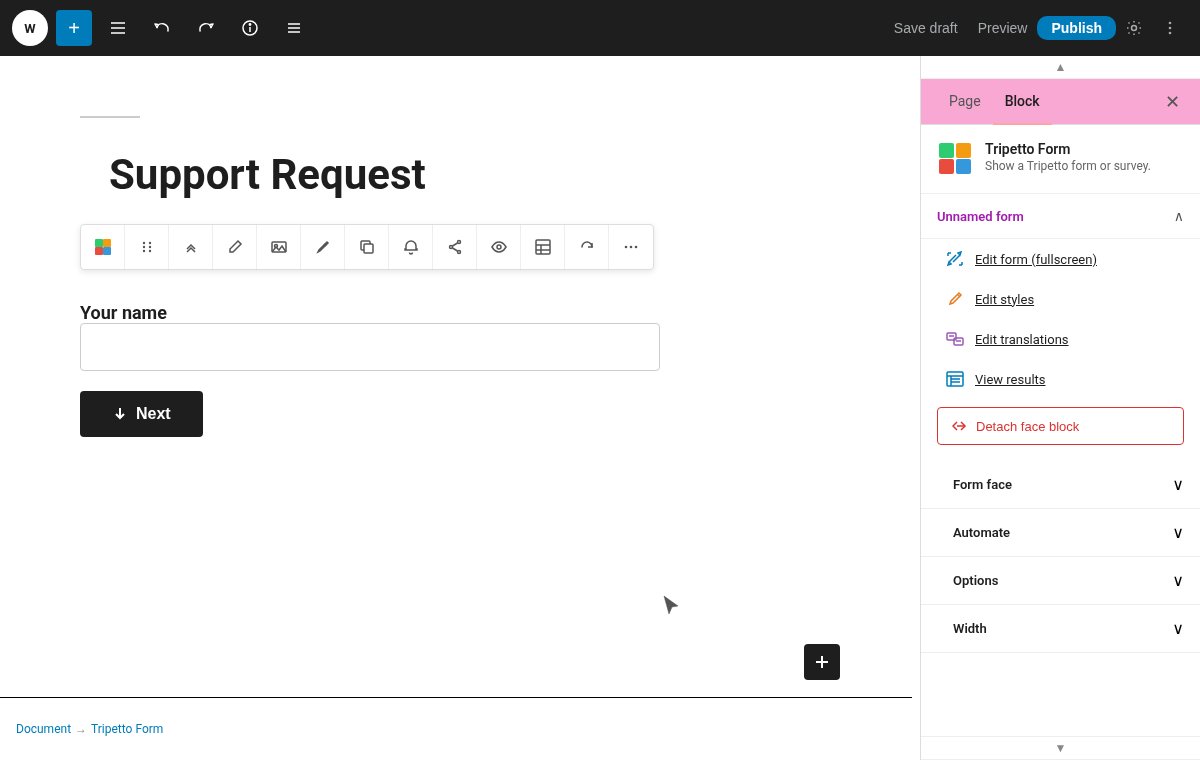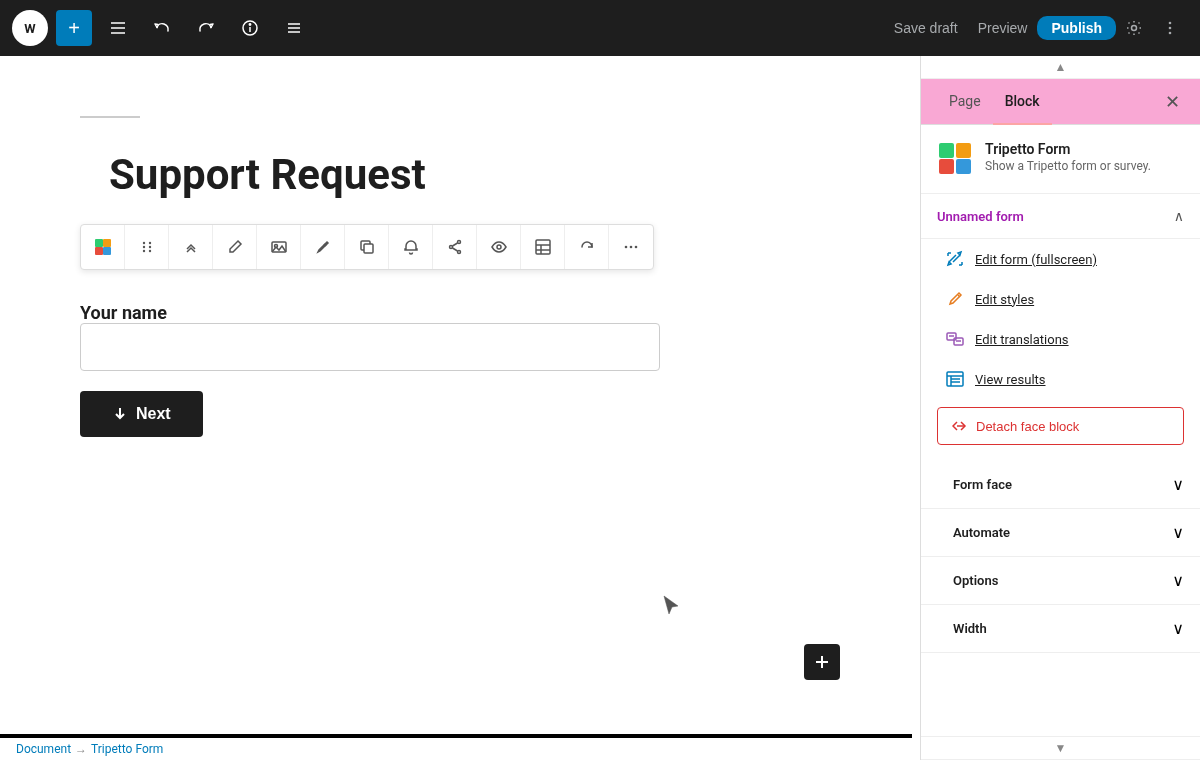--- a/index.html
+++ b/index.html
@@ -183,22 +183,22 @@
     }
     .collapsible-header {
       display: flex; align-items: center; justify-content: space-between;
       padding: 14px 16px; cursor: pointer;
     }
     .collapsible-title { font-size: 13px; font-weight: 600; color: #1e1e1e; padding-left: 16px; }
 
     
     .breadcrumb-bar {
       position: fixed; bottom: 0; left: 0;
-      background: #fff; border-top: 4px solid #000000;
-      padding: 4px 16px; font-size: 12px; color: #1e1e1e;
+      background: #fff; border-top: 1px solid #000000;
+      padding: 24px 16px; font-size: 12px; color: #1e1e1e;
       display: flex; align-items: center; gap: 4px;
       width: calc(100% - 288px);
     }
     .breadcrumb-link { color: #007cba; cursor: pointer; text-decoration: none; }
     .breadcrumb-sep { color: #888; }
 
     
     .scroll-arrow {
       display: flex; justify-content: center; align-items: center;
       padding: 4px; cursor: pointer; color: #888; font-size: 12px;

